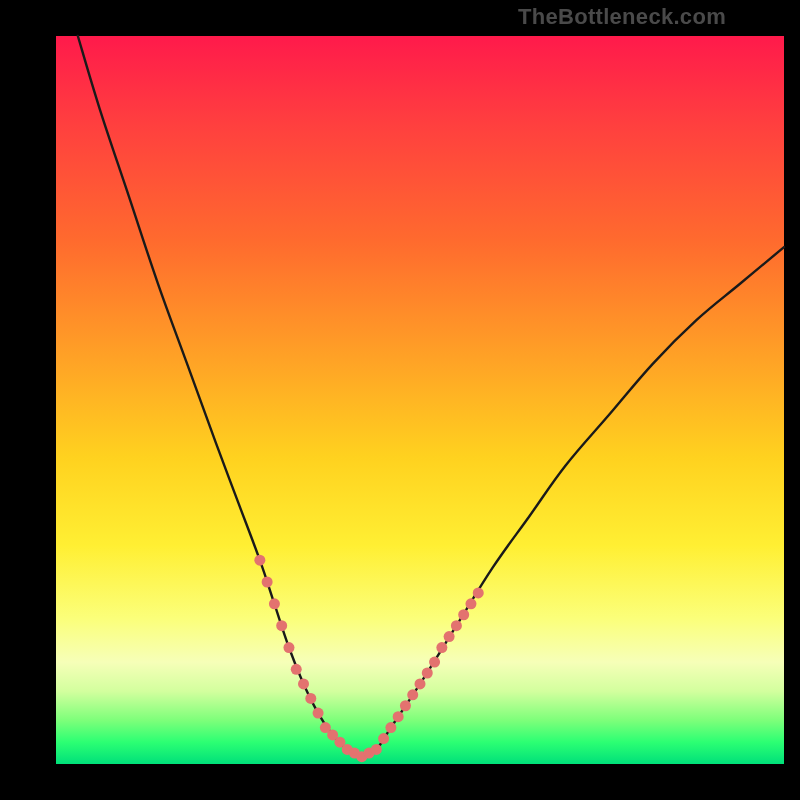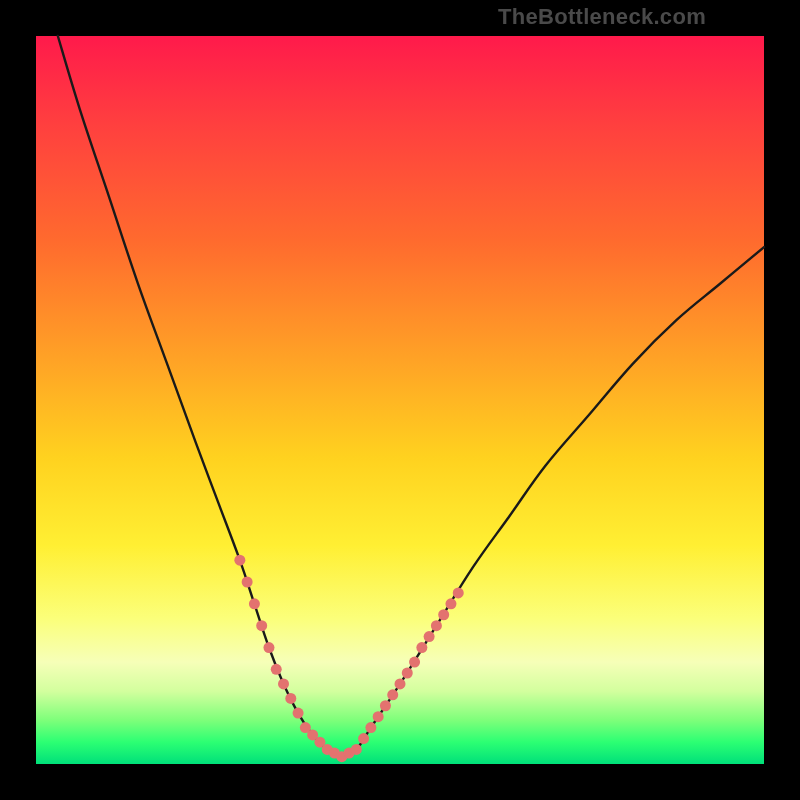--- a/index.html
+++ b/index.html
@@ -9,20 +9,21 @@
     height: 800px;
     background: #000;
     font-family: Arial, Helvetica, sans-serif;
     overflow: hidden;
   }
   .frame {
     position: relative;
     width: 716px;
     height: 800px;
     background: #000;
+    margin-left: 20px;
   }
   .watermark {
     position: absolute;
     top: 4px;
     right: 10px;
     font-size: 22px;
     font-weight: 600;
     color: #4a4a4a;
     letter-spacing: 0.3px;
     user-select: none;

